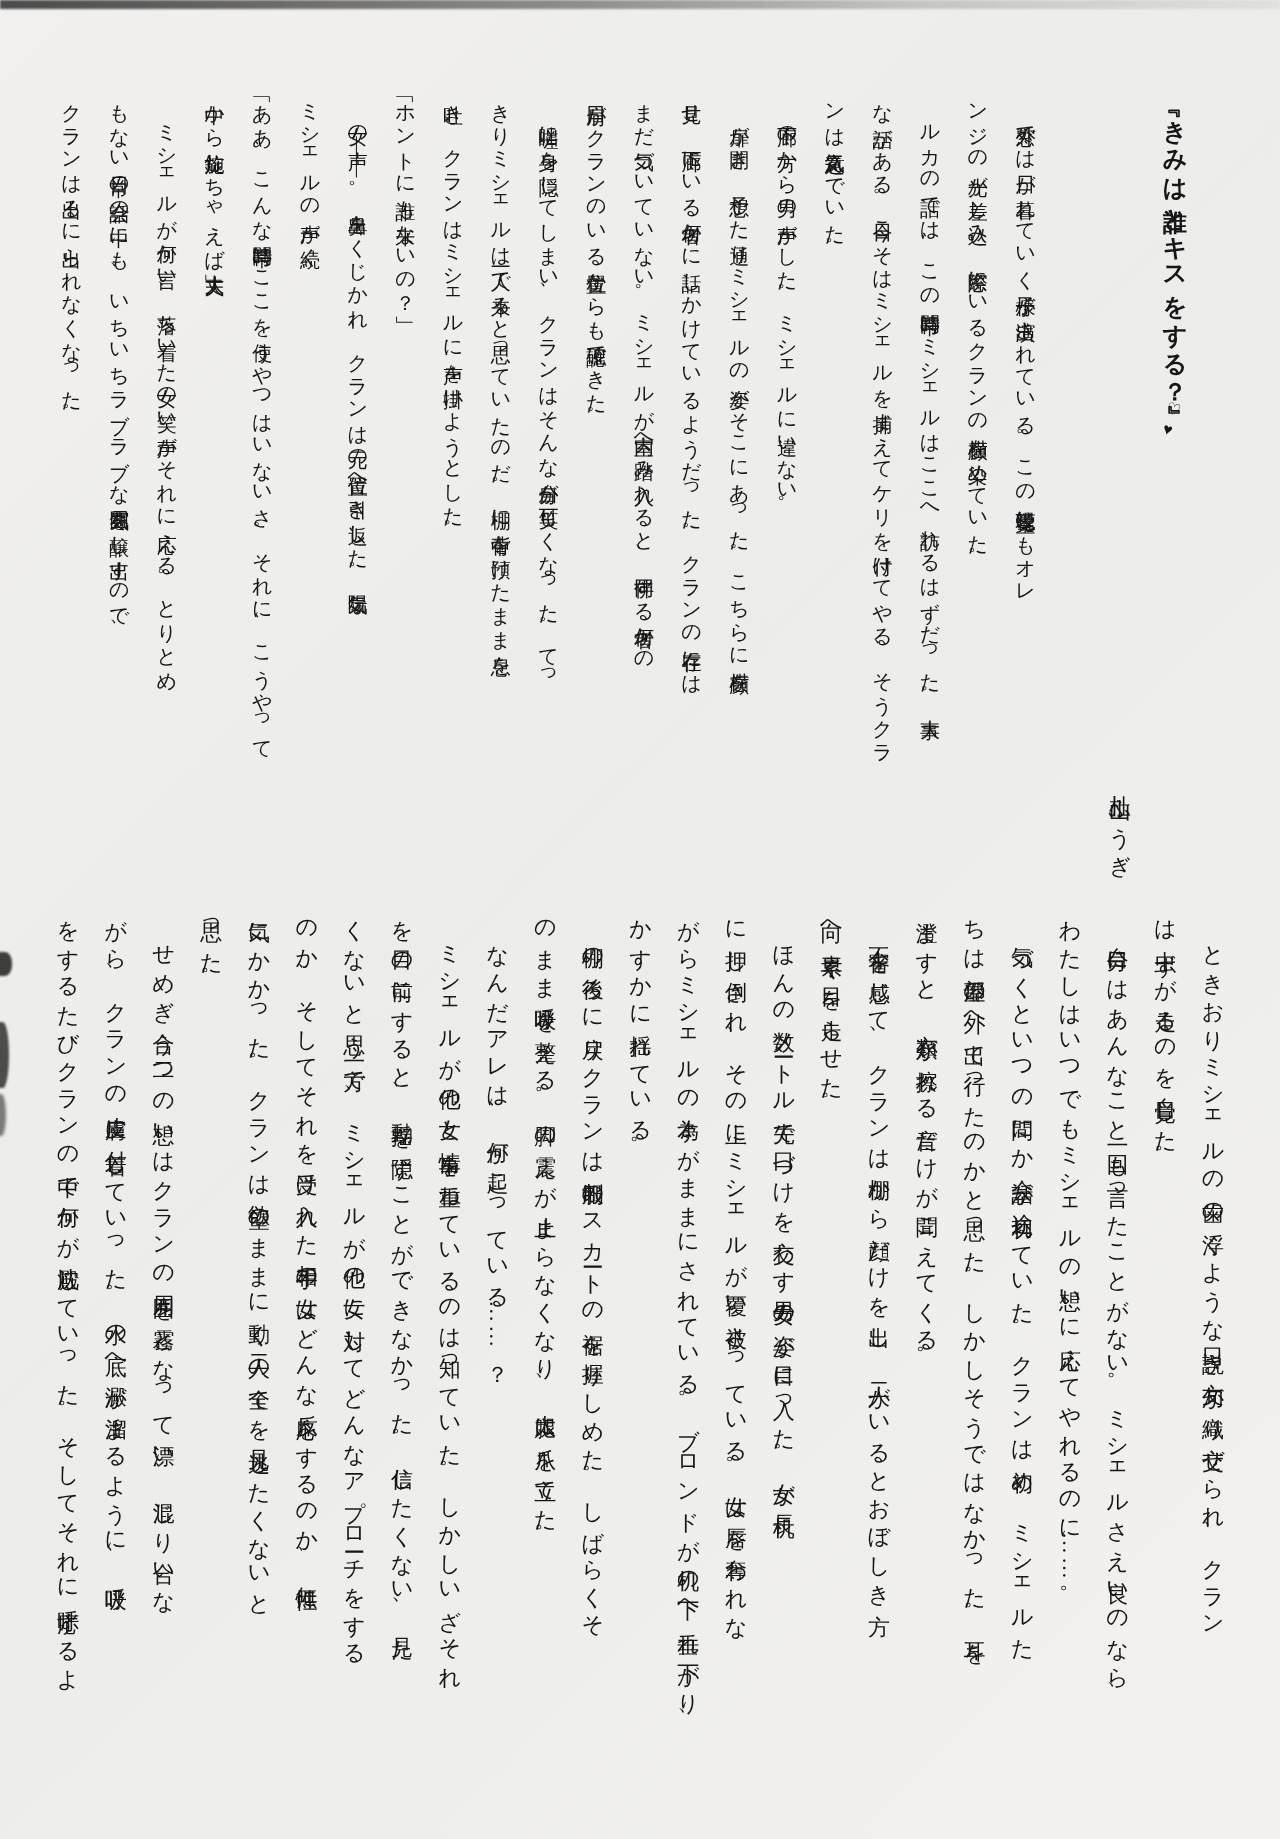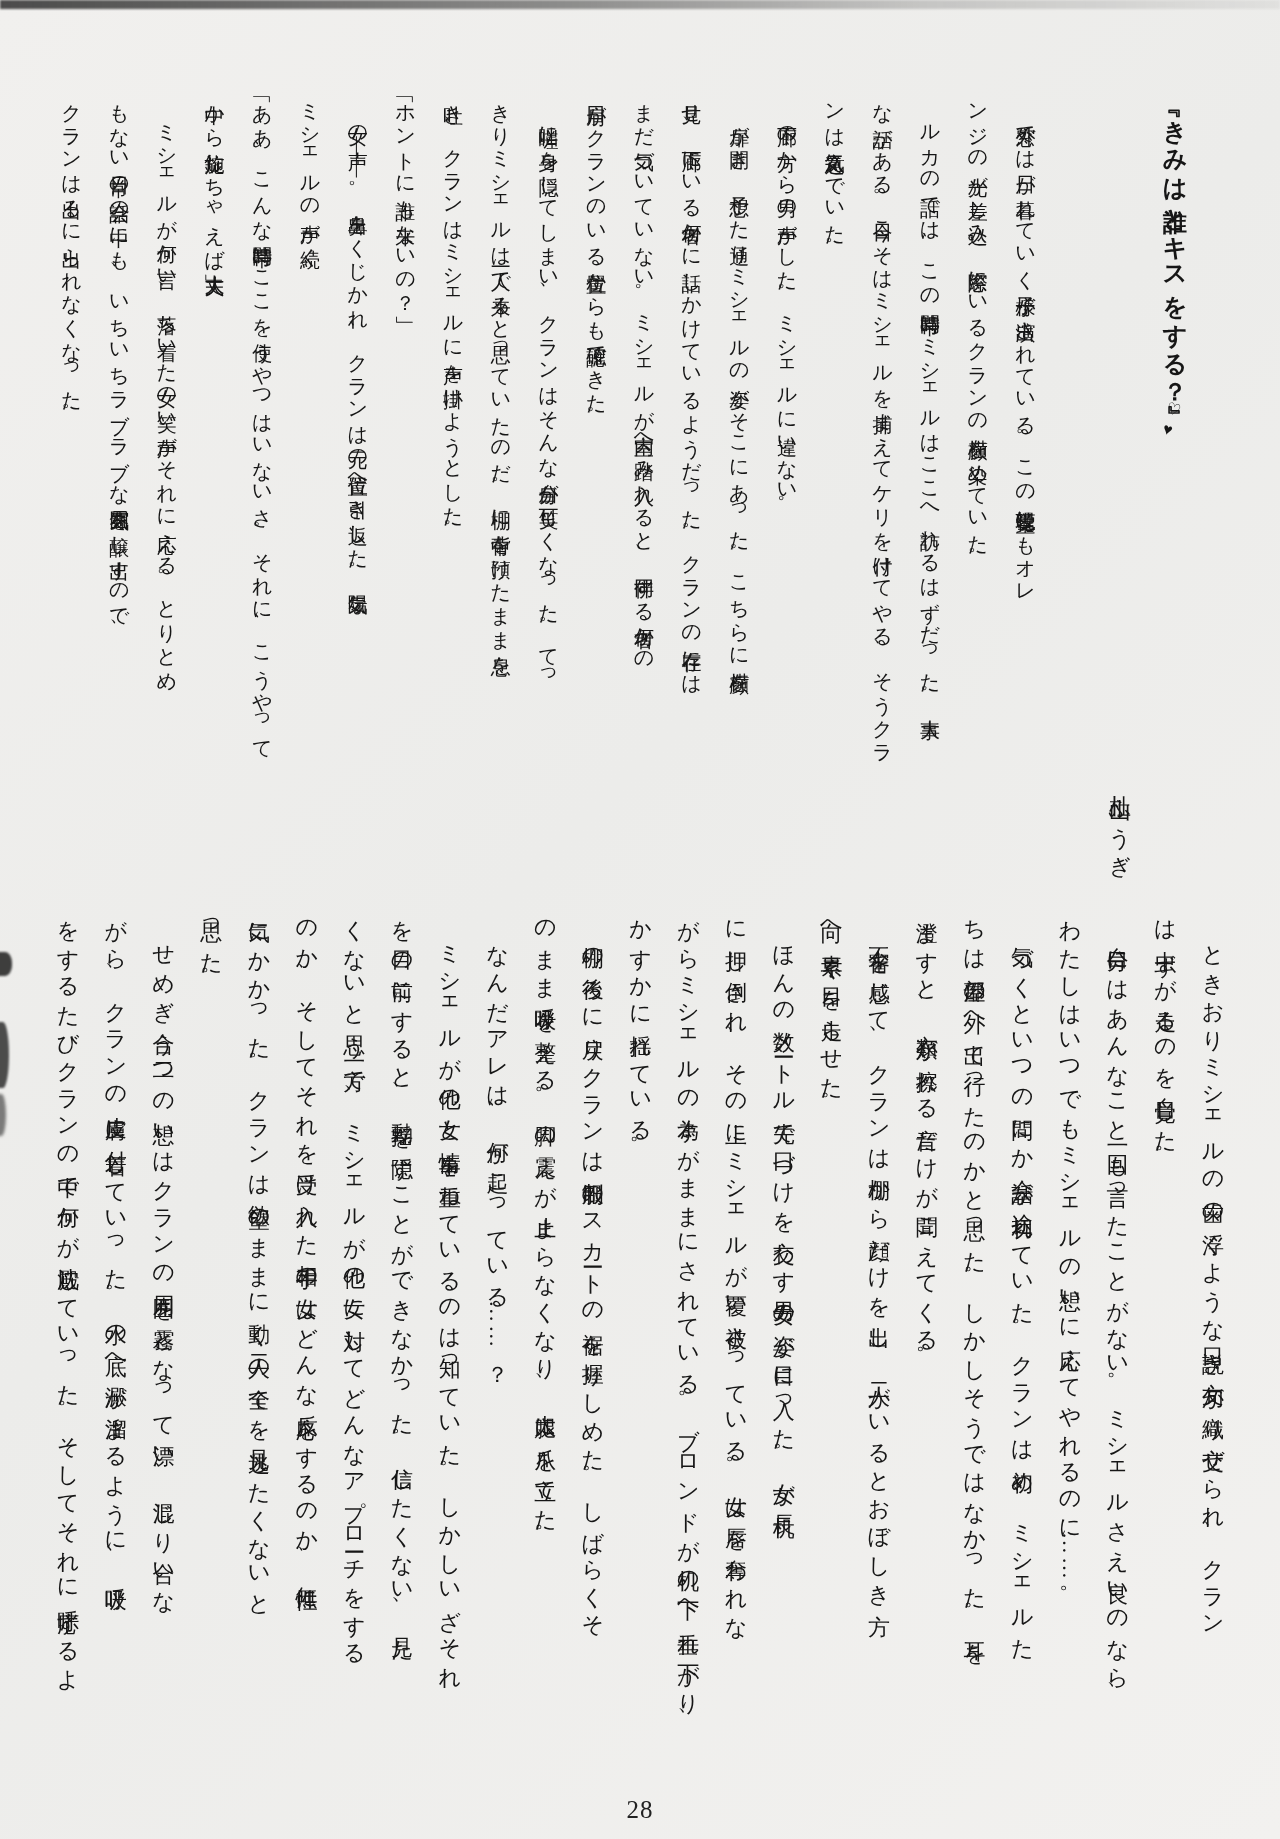--- a/index.html
+++ b/index.html
@@ -134,15 +134,14 @@
       <div class="line">を目の前にすると、動揺を隠すことができなかった。信じたくない、見た</div>
       <div class="line">くないと思う一方で、ミシェルが他の女に対してどんなアプローチをする</div>
       <div class="line">のか、そしてそれを受け入れた相手の女はどんな反応をするのか、無性に</div>
       <div class="line">気にかかった。クランは欲望のままに動く二人の全てを見逃したくないと</div>
       <div class="line">思った。</div>
       <div class="line">　せめぎ合う二つの想いはクランの周囲を霧となって漂い、混じり合いな</div>
       <div class="line">がら、クランの皮膚に付着していった。水の底へ澱が溜まるように、呼吸</div>
       <div class="line">をするたびクランの中で何かが沈殿していった。そしてそれに呼応するよ</div>
     </div>
 
-  <div class="page-num">28</div>
 
 </div>
 
 </body></html>

